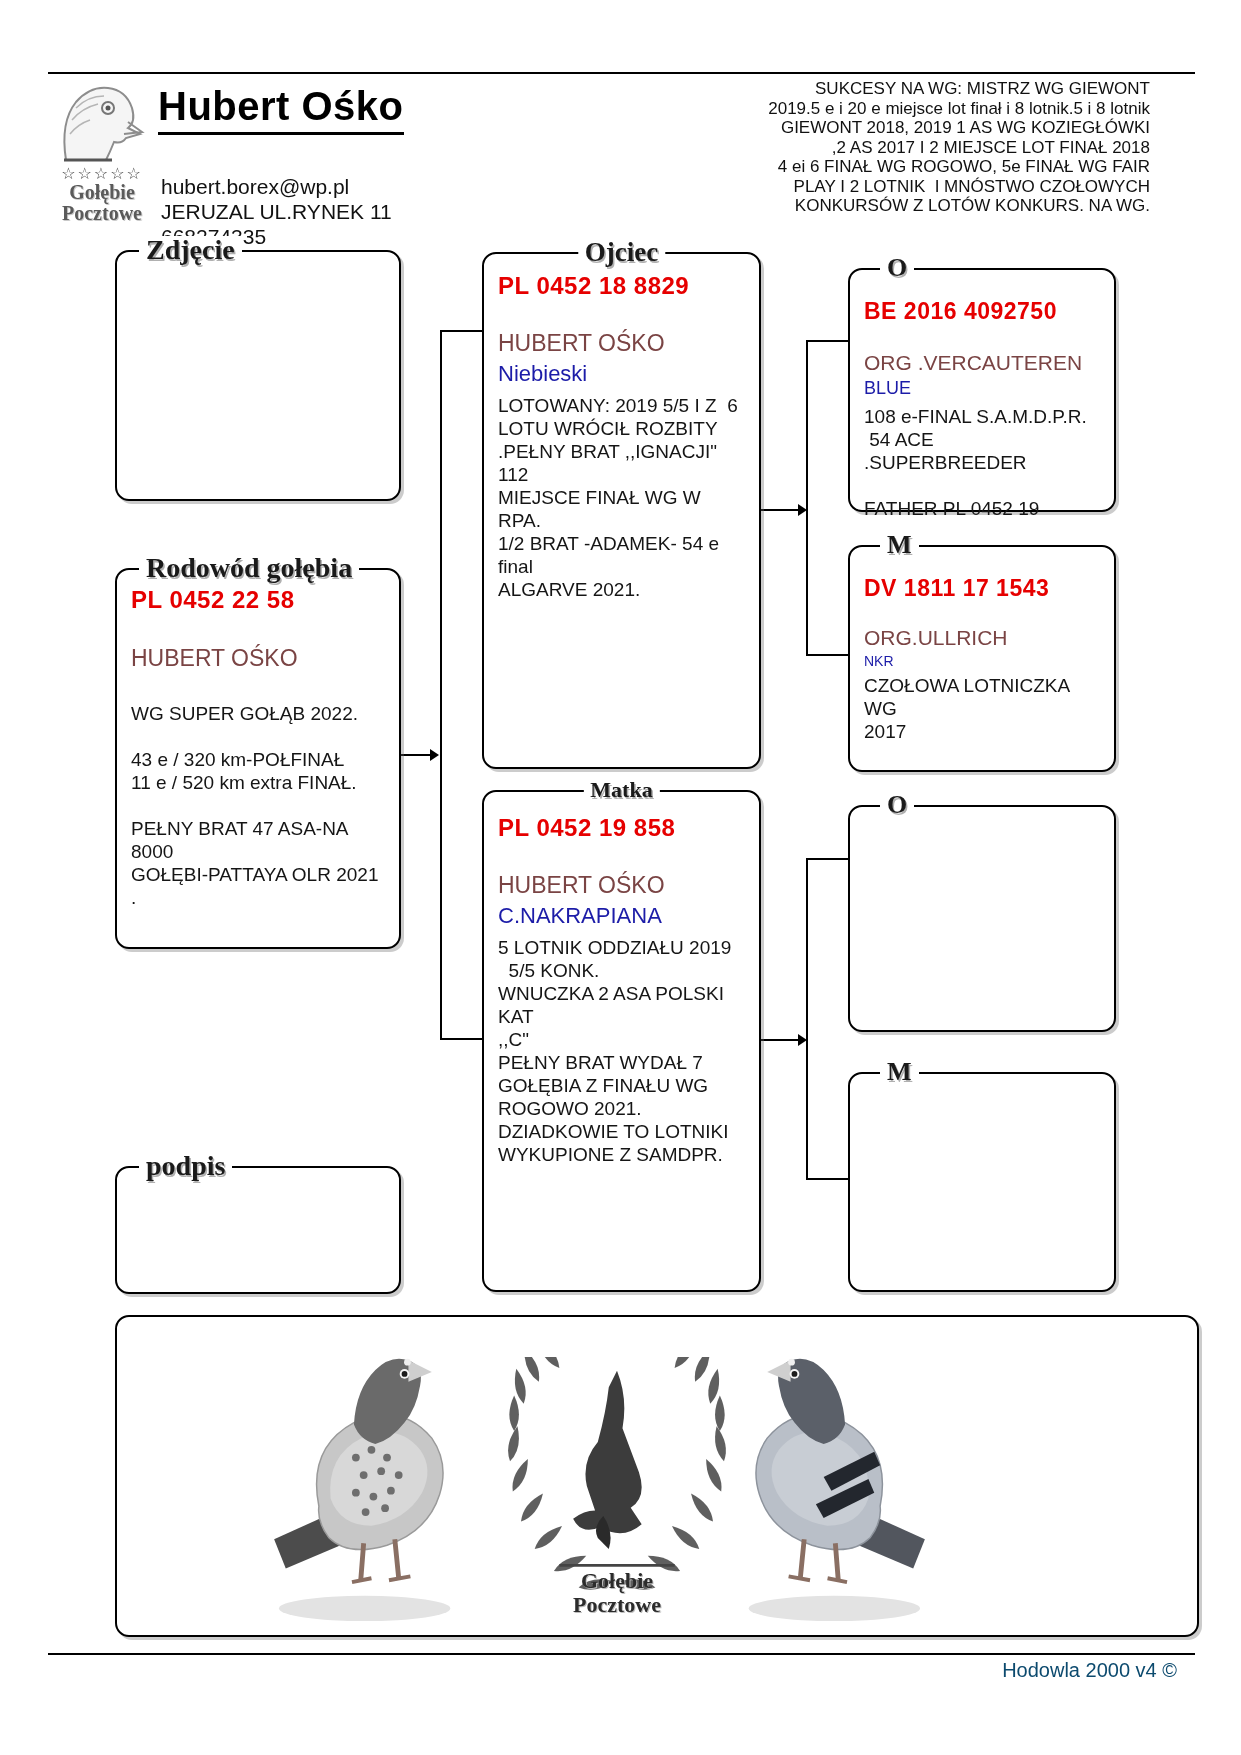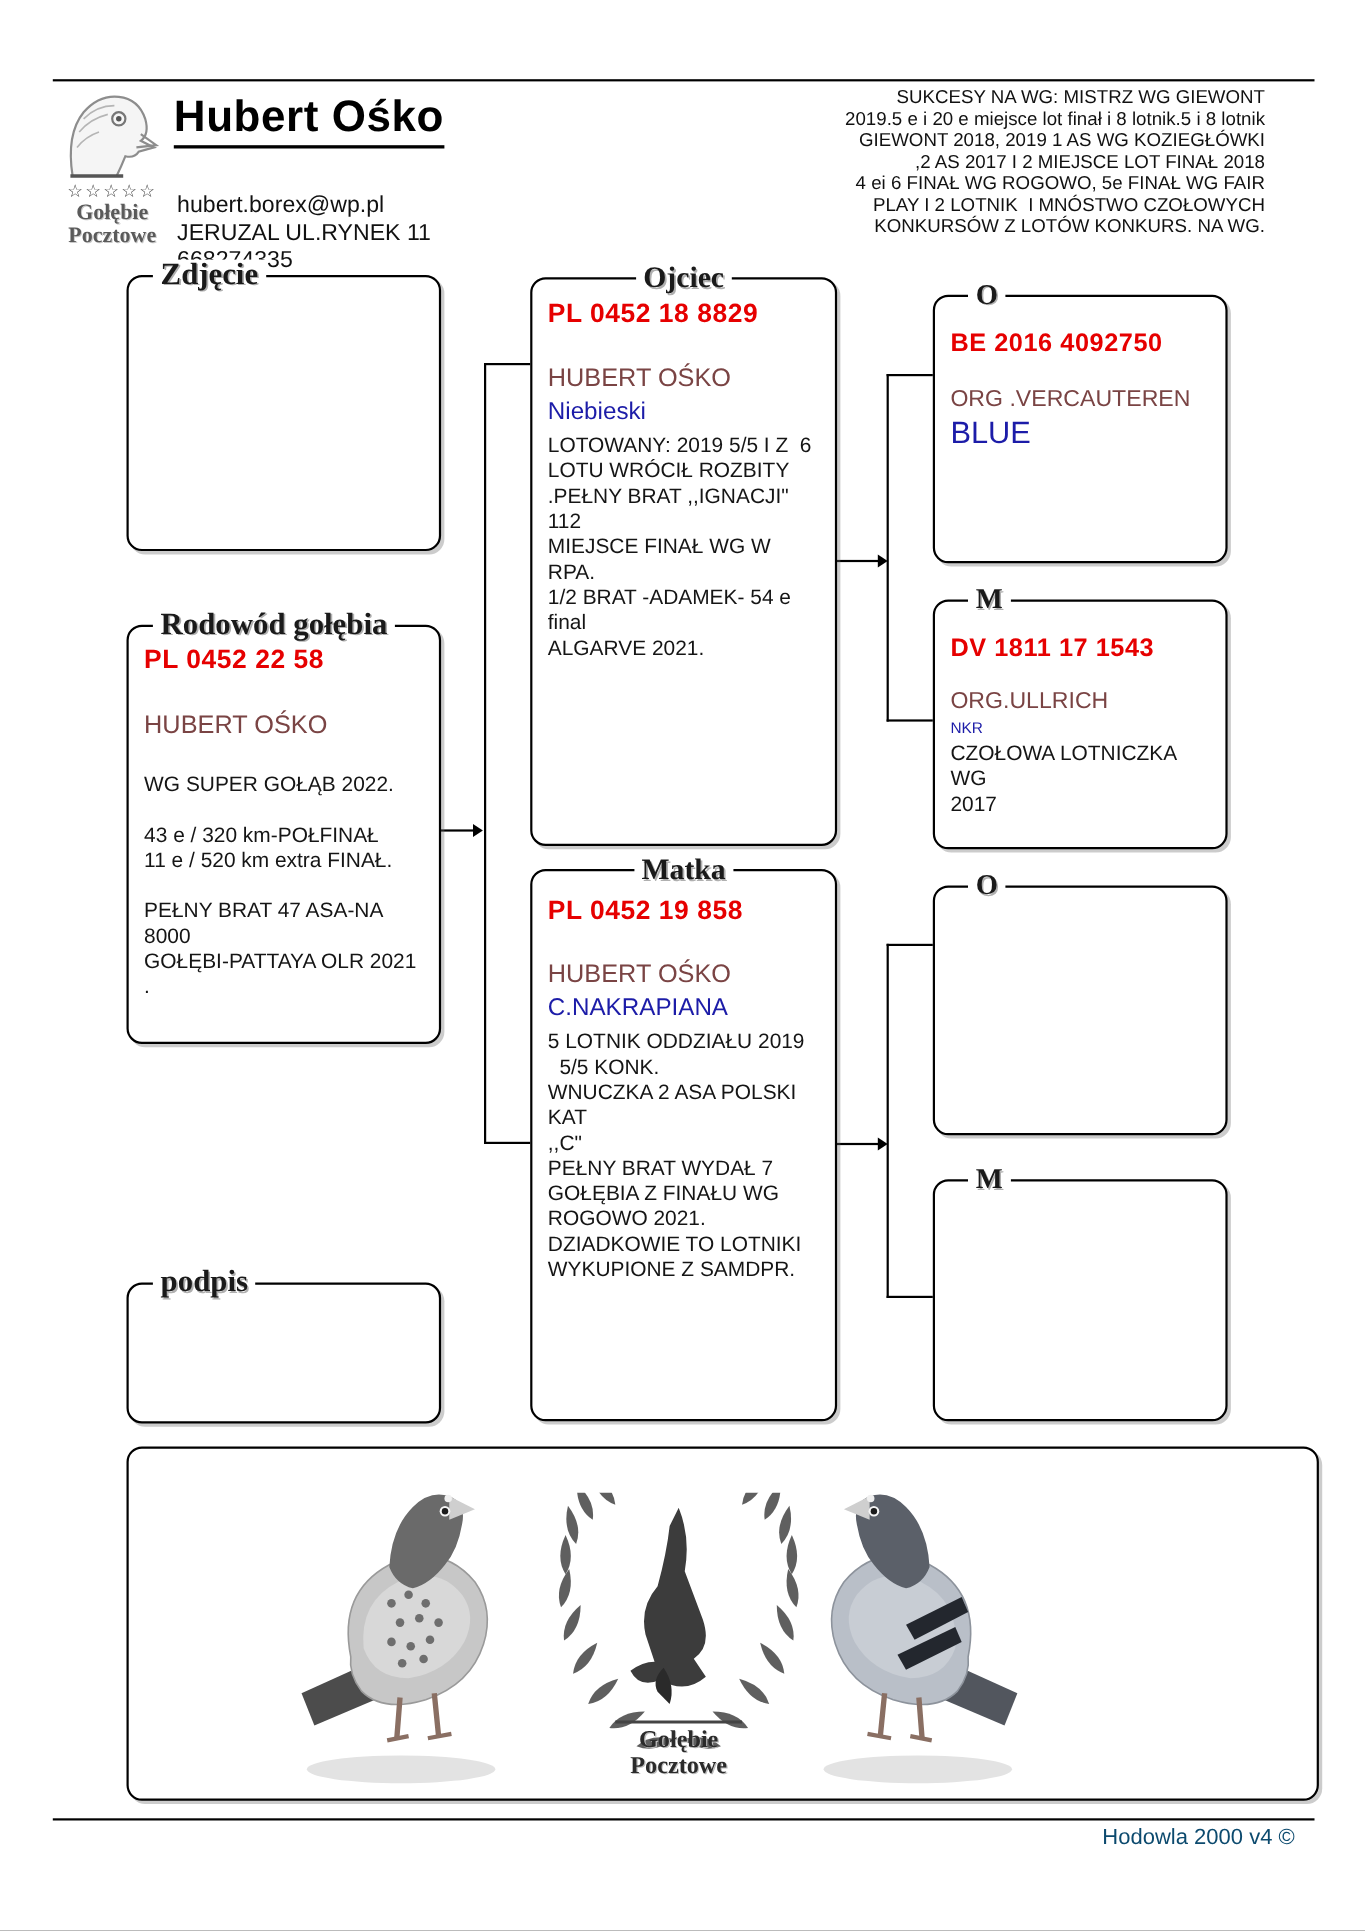--- a/index.html
+++ b/index.html
@@ -128,21 +128,21 @@
       <div class="desc" style="margin-top:7px;">LOTOWANY: 2019 5/5 I Z  6
 LOTU WRÓCIŁ ROZBITY
 .PEŁNY BRAT ,,IGNACJI" 112
 MIEJSCE FINAŁ WG W RPA.
 1/2 BRAT -ADAMEK- 54 e final
 ALGARVE 2021.</div>
     </div>
   </div>
 
   <div class="fbox" style="left:482px;top:790px;width:275px;height:498px;">
-    <span class="legend center" style="font-size:27px;">Matka</span>
+    <span class="legend center" style="font-size:22px;">Matka</span>
     <div class="bx-content" style="padding-top:22px;">
       <div class="ring">PL 0452 19 858</div>
       <div class="owner" style="margin-top:30px;">HUBERT OŚKO</div>
       <div class="colorline" style="margin-top:4px;">C.NAKRAPIANA</div>
       <div class="desc" style="margin-top:7px;">5 LOTNIK ODDZIAŁU 2019
   5/5 KONK.
 WNUCZKA 2 ASA POLSKI
 KAT
 ,,C"
 PEŁNY BRAT WYDAŁ 7
@@ -151,21 +151,25 @@
 DZIADKOWIE TO LOTNIKI
 WYKUPIONE Z SAMDPR.</div>
     </div>
   </div>
 
   <div class="fbox" style="left:848px;top:268px;width:264px;height:240px;">
     <span class="legend om">O</span>
     <div class="bx-content" style="padding-top:28px;">
       <div class="ring" style="font-size:23px;">BE 2016 4092750</div>
       <div class="owner" style="margin-top:26px;font-size:21px;">ORG .VERCAUTEREN</div>
-      <div class="colorline" style="margin-top:3px;font-size:28px;">BLUE</div>
+      <div class="colorline" style="margin-top:3px;font-size:18px;">BLUE</div>
+      <div class="desc" style="margin-top:6px;">108 e-FINAL S.A.M.D.P.R.
+ 54 ACE .SUPERBREEDER
+
+FATHER PL 0452 19</div>
     </div>
   </div>
 
   <div class="fbox" style="left:848px;top:545px;width:264px;height:223px;">
     <span class="legend om">M</span>
     <div class="bx-content" style="padding-top:28px;">
       <div class="ring" style="font-size:23px;">DV 1811 17 1543</div>
       <div class="owner" style="margin-top:24px;font-size:21px;">ORG.ULLRICH</div>
       <div class="colorline" style="margin-top:3px;font-size:14px;">NKR</div>
       <div class="desc" style="margin-top:5px;">CZOŁOWA LOTNICZKA WG

